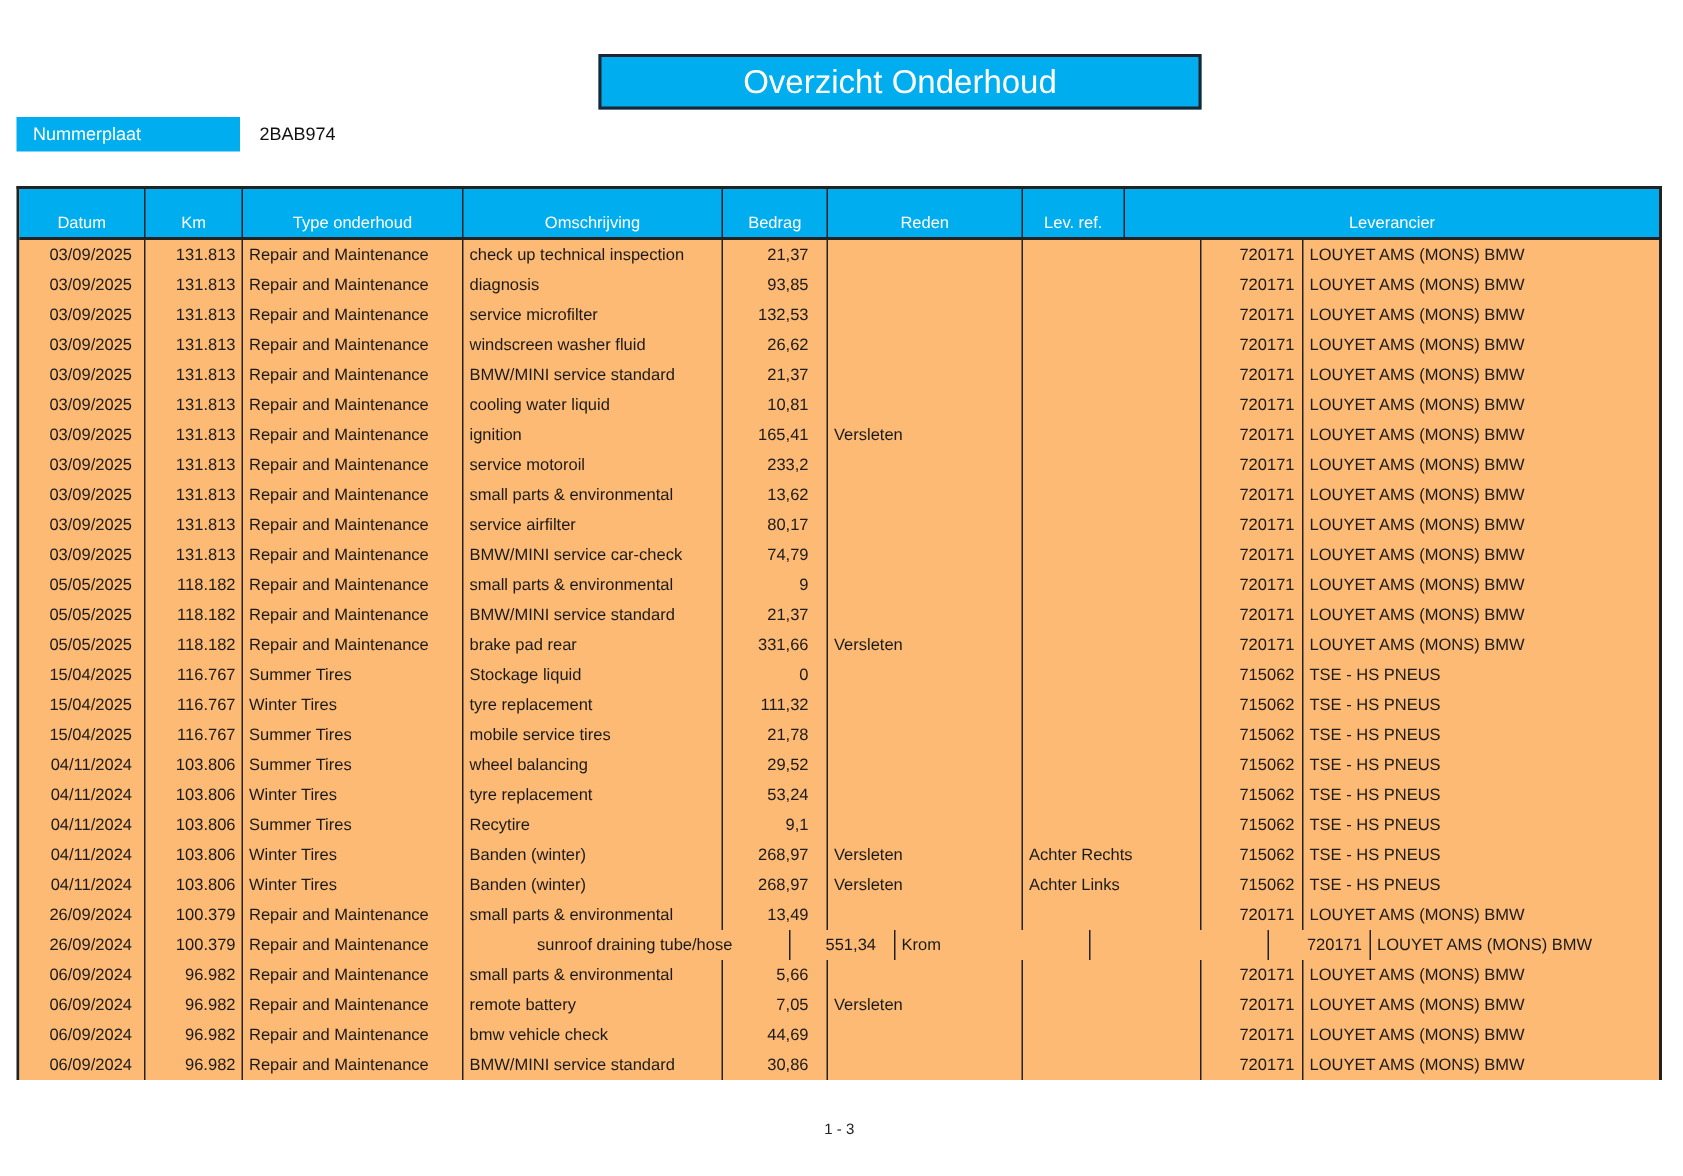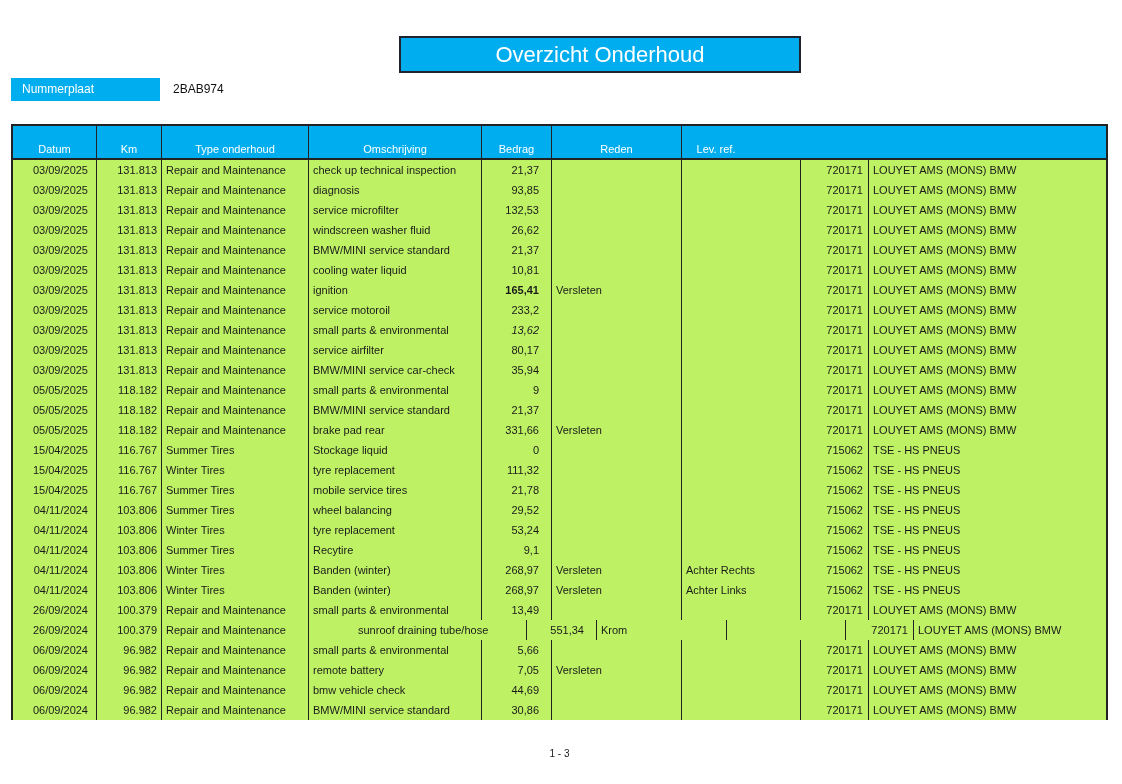--- a/index.html
+++ b/index.html
@@ -36,21 +36,21 @@
   .thead{
     display:flex;height:32px;background:#00aeef;color:#ffffff;
     border-bottom:2px solid #222;
   }
   .th{
     box-sizing:border-box;border-right:1px solid #222;
     display:flex;align-items:flex-end;justify-content:center;
     padding-bottom:3px;overflow:hidden;white-space:nowrap;
   }
   .th:last-child{border-right:none;}
-  .tr{display:flex;height:20px;background:#bef264;}
+  .tr{display:flex;height:20px;background:#fdba74;}
   .td{
     box-sizing:border-box;border-right:1px solid #222;
     line-height:20px;overflow:hidden;white-space:nowrap;
     padding:0 4px;
   }
   .td:last-child{border-right:none;}
   .align-right{text-align:right;}
   .align-left{text-align:left;}
   .pad-datum{padding-right:8px;}
   .pad-bedrag{padding-right:12px;}
@@ -73,20 +73,21 @@
 
 <div class="report-table">
   <div class="thead" id="table-head">
       <div class="th" style="flex: 0 0 84px;">Datum</div>
       <div class="th" style="flex: 0 0 65px;">Km</div>
       <div class="th" style="flex: 0 0 147px;">Type onderhoud</div>
       <div class="th" style="flex: 0 0 173px;">Omschrijving</div>
       <div class="th" style="flex: 0 0 70px;">Bedrag</div>
       <div class="th" style="flex: 0 0 130px;">Reden</div>
       <div class="th" style="flex: 0 0 68px;">Lev. ref.</div>
+      <div class="th" style="flex: 1 1 auto;">Leverancier</div>
     </div>
   <div id="table-body">
       <div class="tr">
         <div class="td align-right pad-datum" style="flex: 0 0 84px;">03/09/2025</div>
         <div class="td align-right" style="flex: 0 0 65px;">131.813</div>
         <div class="td align-left" style="flex: 0 0 147px;">Repair and Maintenance</div>
         <div class="td align-left" style="flex: 0 0 173px;">check up technical inspection</div>
         <div class="td align-right pad-bedrag" style="flex: 0 0 70px;">21,37</div>
         <div class="td align-left" style="flex: 0 0 130px;"></div>
         <div class="td align-left" style="flex: 0 0 119px;"></div>
@@ -146,21 +147,21 @@
         <div class="td align-left" style="flex: 0 0 130px;"></div>
         <div class="td align-left" style="flex: 0 0 119px;"></div>
         <div class="td align-right pad-levref" style="flex: 0 0 68px;">720171</div>
         <div class="td align-left" style="flex: 1 1 auto;">LOUYET AMS (MONS) BMW</div>
       </div>
       <div class="tr">
         <div class="td align-right pad-datum" style="flex: 0 0 84px;">03/09/2025</div>
         <div class="td align-right" style="flex: 0 0 65px;">131.813</div>
         <div class="td align-left" style="flex: 0 0 147px;">Repair and Maintenance</div>
         <div class="td align-left" style="flex: 0 0 173px;">ignition</div>
-        <div class="td align-right pad-bedrag" style="flex: 0 0 70px; font-weight: bold;">165,41</div>
+        <div class="td align-right pad-bedrag" style="flex: 0 0 70px;">165,41</div>
         <div class="td align-left" style="flex: 0 0 130px;">Versleten</div>
         <div class="td align-left" style="flex: 0 0 119px;"></div>
         <div class="td align-right pad-levref" style="flex: 0 0 68px;">720171</div>
         <div class="td align-left" style="flex: 1 1 auto;">LOUYET AMS (MONS) BMW</div>
       </div>
       <div class="tr">
         <div class="td align-right pad-datum" style="flex: 0 0 84px;">03/09/2025</div>
         <div class="td align-right" style="flex: 0 0 65px;">131.813</div>
         <div class="td align-left" style="flex: 0 0 147px;">Repair and Maintenance</div>
         <div class="td align-left" style="flex: 0 0 173px;">service motoroil</div>
@@ -168,21 +169,21 @@
         <div class="td align-left" style="flex: 0 0 130px;"></div>
         <div class="td align-left" style="flex: 0 0 119px;"></div>
         <div class="td align-right pad-levref" style="flex: 0 0 68px;">720171</div>
         <div class="td align-left" style="flex: 1 1 auto;">LOUYET AMS (MONS) BMW</div>
       </div>
       <div class="tr">
         <div class="td align-right pad-datum" style="flex: 0 0 84px;">03/09/2025</div>
         <div class="td align-right" style="flex: 0 0 65px;">131.813</div>
         <div class="td align-left" style="flex: 0 0 147px;">Repair and Maintenance</div>
         <div class="td align-left" style="flex: 0 0 173px;">small parts &amp; environmental</div>
-        <div class="td align-right pad-bedrag" style="flex: 0 0 70px; font-style: italic;">13,62</div>
+        <div class="td align-right pad-bedrag" style="flex: 0 0 70px;">13,62</div>
         <div class="td align-left" style="flex: 0 0 130px;"></div>
         <div class="td align-left" style="flex: 0 0 119px;"></div>
         <div class="td align-right pad-levref" style="flex: 0 0 68px;">720171</div>
         <div class="td align-left" style="flex: 1 1 auto;">LOUYET AMS (MONS) BMW</div>
       </div>
       <div class="tr">
         <div class="td align-right pad-datum" style="flex: 0 0 84px;">03/09/2025</div>
         <div class="td align-right" style="flex: 0 0 65px;">131.813</div>
         <div class="td align-left" style="flex: 0 0 147px;">Repair and Maintenance</div>
         <div class="td align-left" style="flex: 0 0 173px;">service airfilter</div>
@@ -190,21 +191,21 @@
         <div class="td align-left" style="flex: 0 0 130px;"></div>
         <div class="td align-left" style="flex: 0 0 119px;"></div>
         <div class="td align-right pad-levref" style="flex: 0 0 68px;">720171</div>
         <div class="td align-left" style="flex: 1 1 auto;">LOUYET AMS (MONS) BMW</div>
       </div>
       <div class="tr">
         <div class="td align-right pad-datum" style="flex: 0 0 84px;">03/09/2025</div>
         <div class="td align-right" style="flex: 0 0 65px;">131.813</div>
         <div class="td align-left" style="flex: 0 0 147px;">Repair and Maintenance</div>
         <div class="td align-left" style="flex: 0 0 173px;">BMW/MINI service car-check</div>
-        <div class="td align-right pad-bedrag" style="flex: 0 0 70px;">35,94</div>
+        <div class="td align-right pad-bedrag" style="flex: 0 0 70px;">74,79</div>
         <div class="td align-left" style="flex: 0 0 130px;"></div>
         <div class="td align-left" style="flex: 0 0 119px;"></div>
         <div class="td align-right pad-levref" style="flex: 0 0 68px;">720171</div>
         <div class="td align-left" style="flex: 1 1 auto;">LOUYET AMS (MONS) BMW</div>
       </div>
       <div class="tr">
         <div class="td align-right pad-datum" style="flex: 0 0 84px;">05/05/2025</div>
         <div class="td align-right" style="flex: 0 0 65px;">118.182</div>
         <div class="td align-left" style="flex: 0 0 147px;">Repair and Maintenance</div>
         <div class="td align-left" style="flex: 0 0 173px;">small parts &amp; environmental</div>

